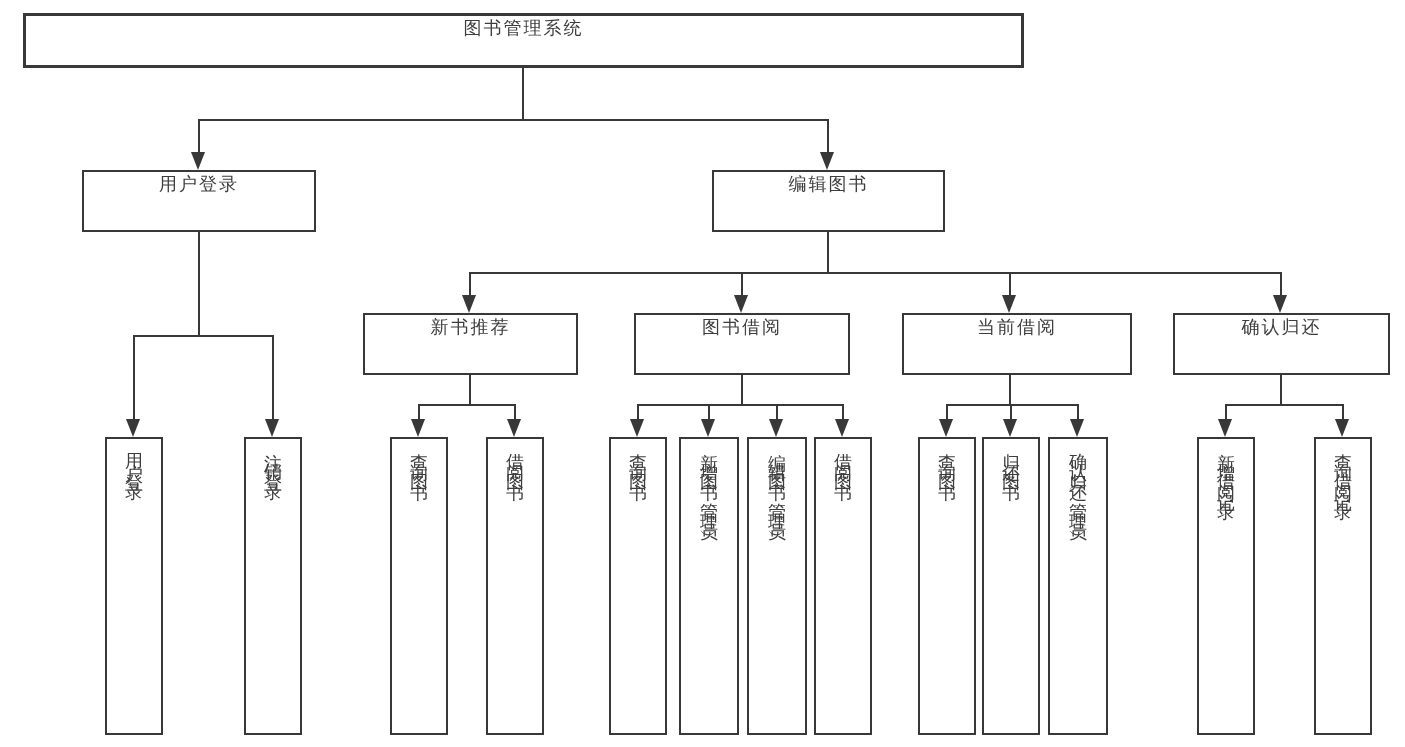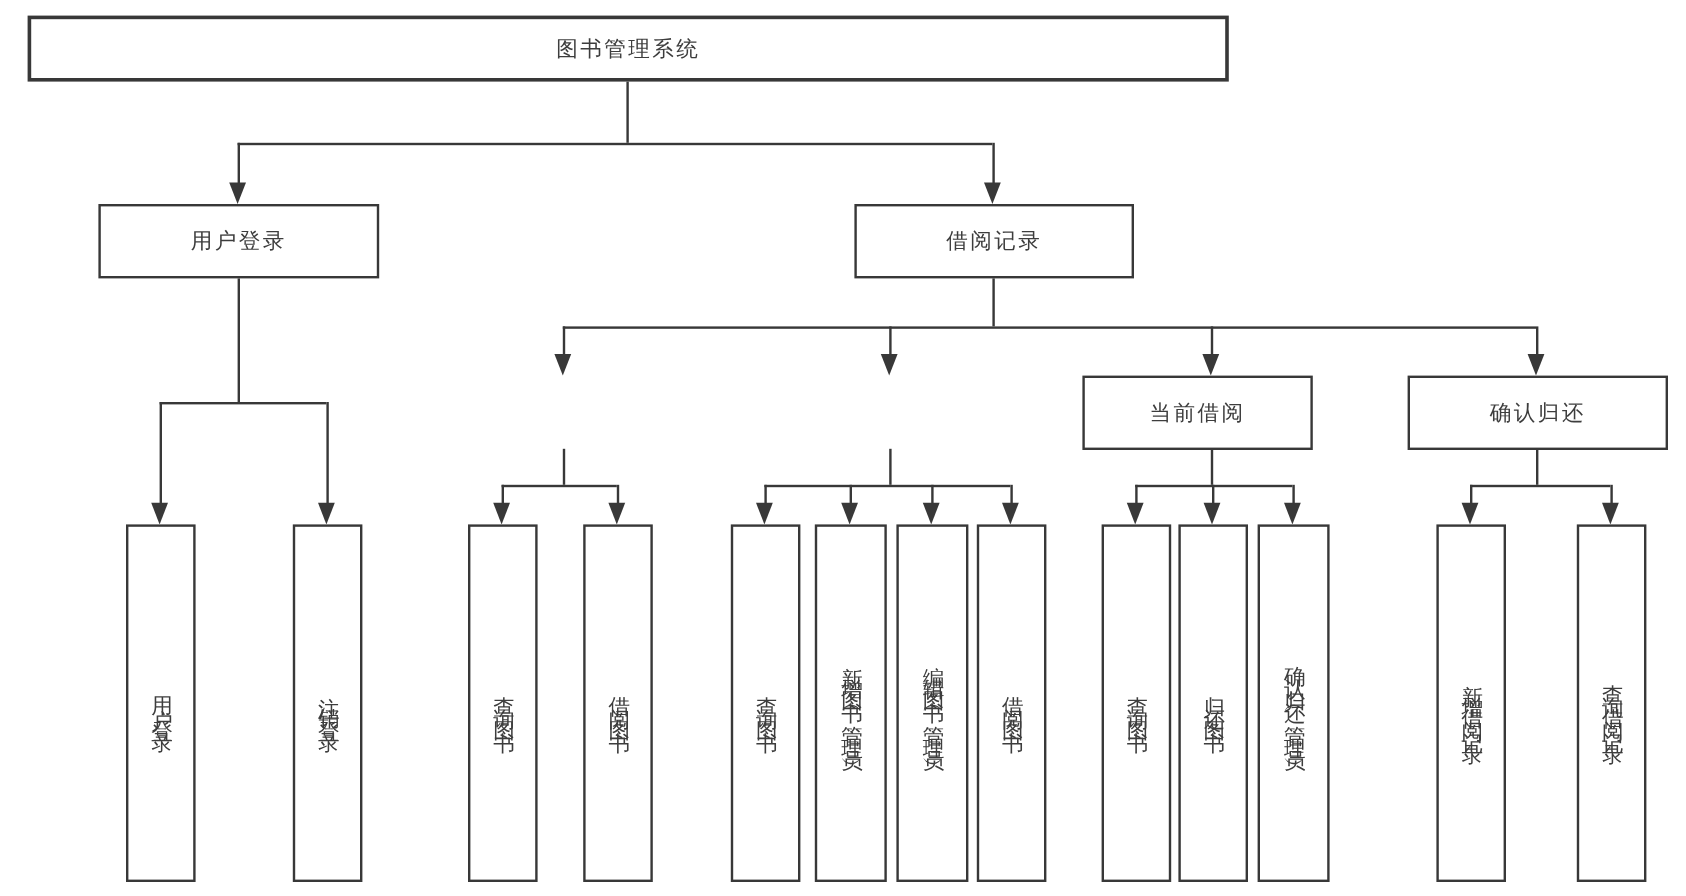--- a/index.html
+++ b/index.html
@@ -16,21 +16,21 @@
     font-family:"DejaVu Sans","Liberation Sans",sans-serif;
     width:1405px;height:747px;overflow:hidden;
   }
   .canvas{
     position:relative;width:1405px;height:747px;background:var(--bg);
   }
   .node{
     position:absolute;box-sizing:border-box;
     background:var(--box-fill);
     border:2px solid var(--box-border);
-    display:flex;align-items:center;justify-content:center;
+    display:flex;align-items:flex-start;justify-content:center;
     color:var(--text);
   }
   .node.level-1{border-width:3px;}
   .node .node-label{
     white-space:nowrap;
   }
   .node.horiz .node-label{
     font-size:18px;letter-spacing:2px;
   }
   .node.vert .node-label{
@@ -111,23 +111,29 @@
     <div class="arrow-down" style="left: 1070px; top: 419px;"></div>
     <div class="arrow-down" style="left: 1218px; top: 419px;"></div>
     <div class="arrow-down" style="left: 1335px; top: 419px;"></div>
     <div class="node horiz level-1" style="left: 23px; top: 13px; width: 1001px; height: 55px;">
       <span class="node-label">图书管理系统</span>
     </div>
     <div class="node horiz level-2" style="left: 82px; top: 170px; width: 234px; height: 62px;">
       <span class="node-label">用户登录</span>
     </div>
     <div class="node horiz level-2" style="left: 712px; top: 170px; width: 233px; height: 62px;">
-      <span class="node-label">借阅记录</span>
+      <span class="node-label">编辑图书</span>
     </div>
-    <div class="node horiz level-3" style="left: 902px; top: 313px; width: 192px; height: 62px;">
+    <div class="node horiz level-3" style="left: 363px; top: 313px; width: 215px; height: 62px;">
+      <span class="node-label">新书推荐</span>
+    </div>
+    <div class="node horiz level-3" style="left: 634px; top: 313px; width: 216px; height: 62px;">
+      <span class="node-label">图书借阅</span>
+    </div>
+    <div class="node horiz level-3" style="left: 902px; top: 313px; width: 230px; height: 62px;">
       <span class="node-label">当前借阅</span>
     </div>
     <div class="node horiz level-3" style="left: 1173px; top: 313px; width: 217px; height: 62px;">
       <span class="node-label">确认归还</span>
     </div>
     <div class="node vert level-4" style="left: 105px; top: 437px; width: 58px; height: 298px;">
       <span class="node-label">用户登录</span>
     </div>
     <div class="node vert level-4" style="left: 244px; top: 437px; width: 58px; height: 298px;">
       <span class="node-label">注销登录</span>

